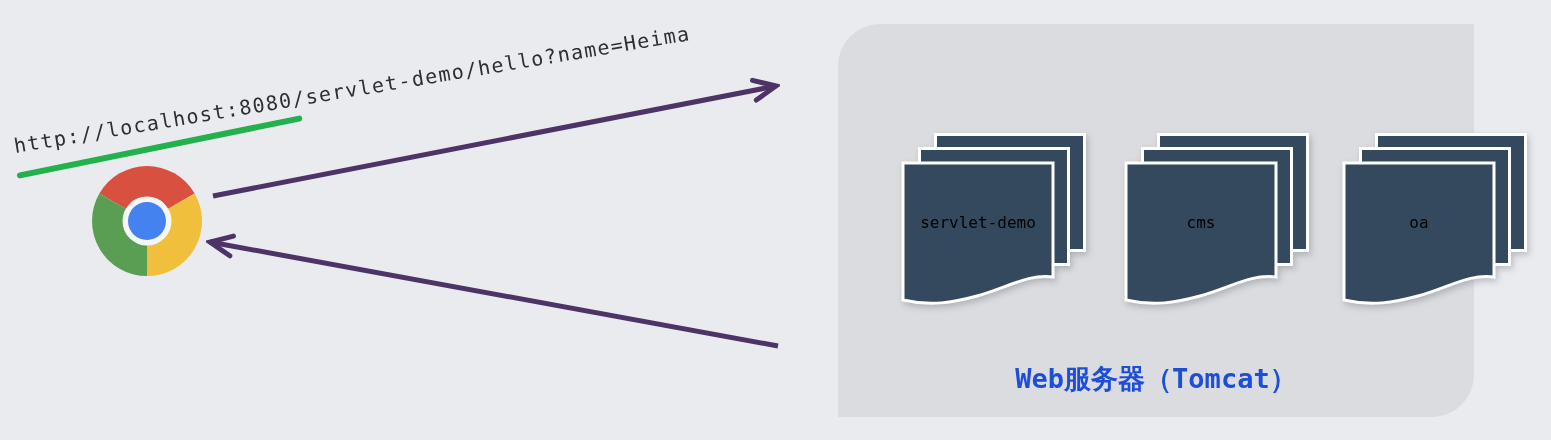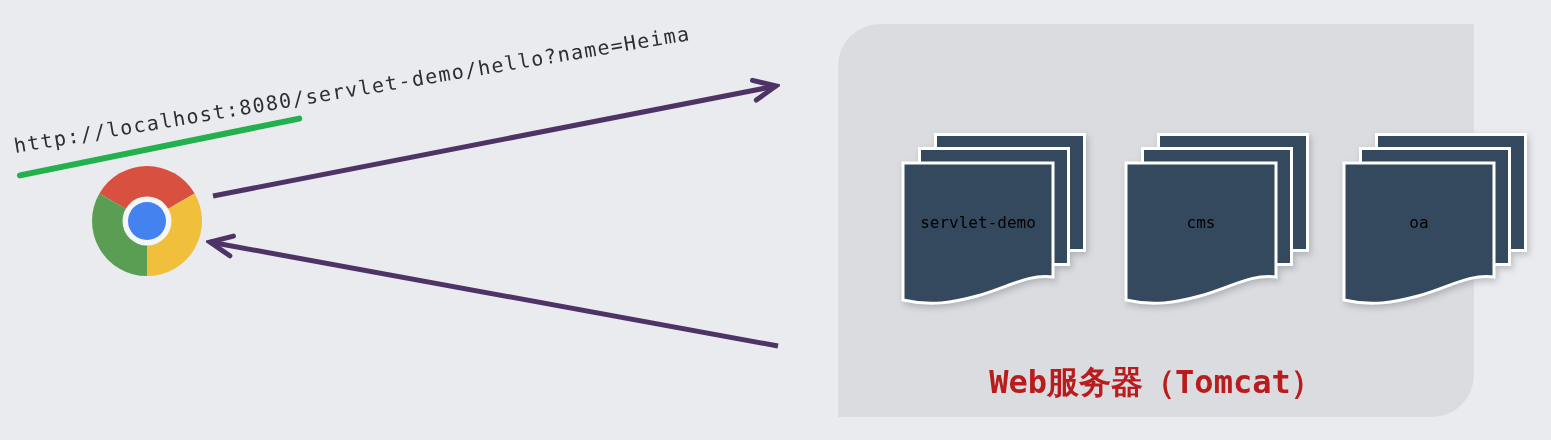--- a/index.html
+++ b/index.html
@@ -80,22 +80,22 @@
   .stack-1 { left: 63px; }
   .stack-2 { left: 286px; }
   .stack-3 { left: 504px; }
   .server-title {
     position: absolute;
     left: 0;
     right: 0;
     top: 337px;
     text-align: center;
     font-weight: bold;
-    font-size: 32px;
-    color: #b91c1c;
+    font-size: 27px;
+    color: #1d4ed8;
     font-family: "DejaVu Sans Mono", "Liberation Mono", monospace;
   }
 </style>
 </head>
 <body>
 
 <div class="canvas">
 
   <div class="url-label">http://localhost:8080/servlet-demo/hello?name=Heima</div>
 

